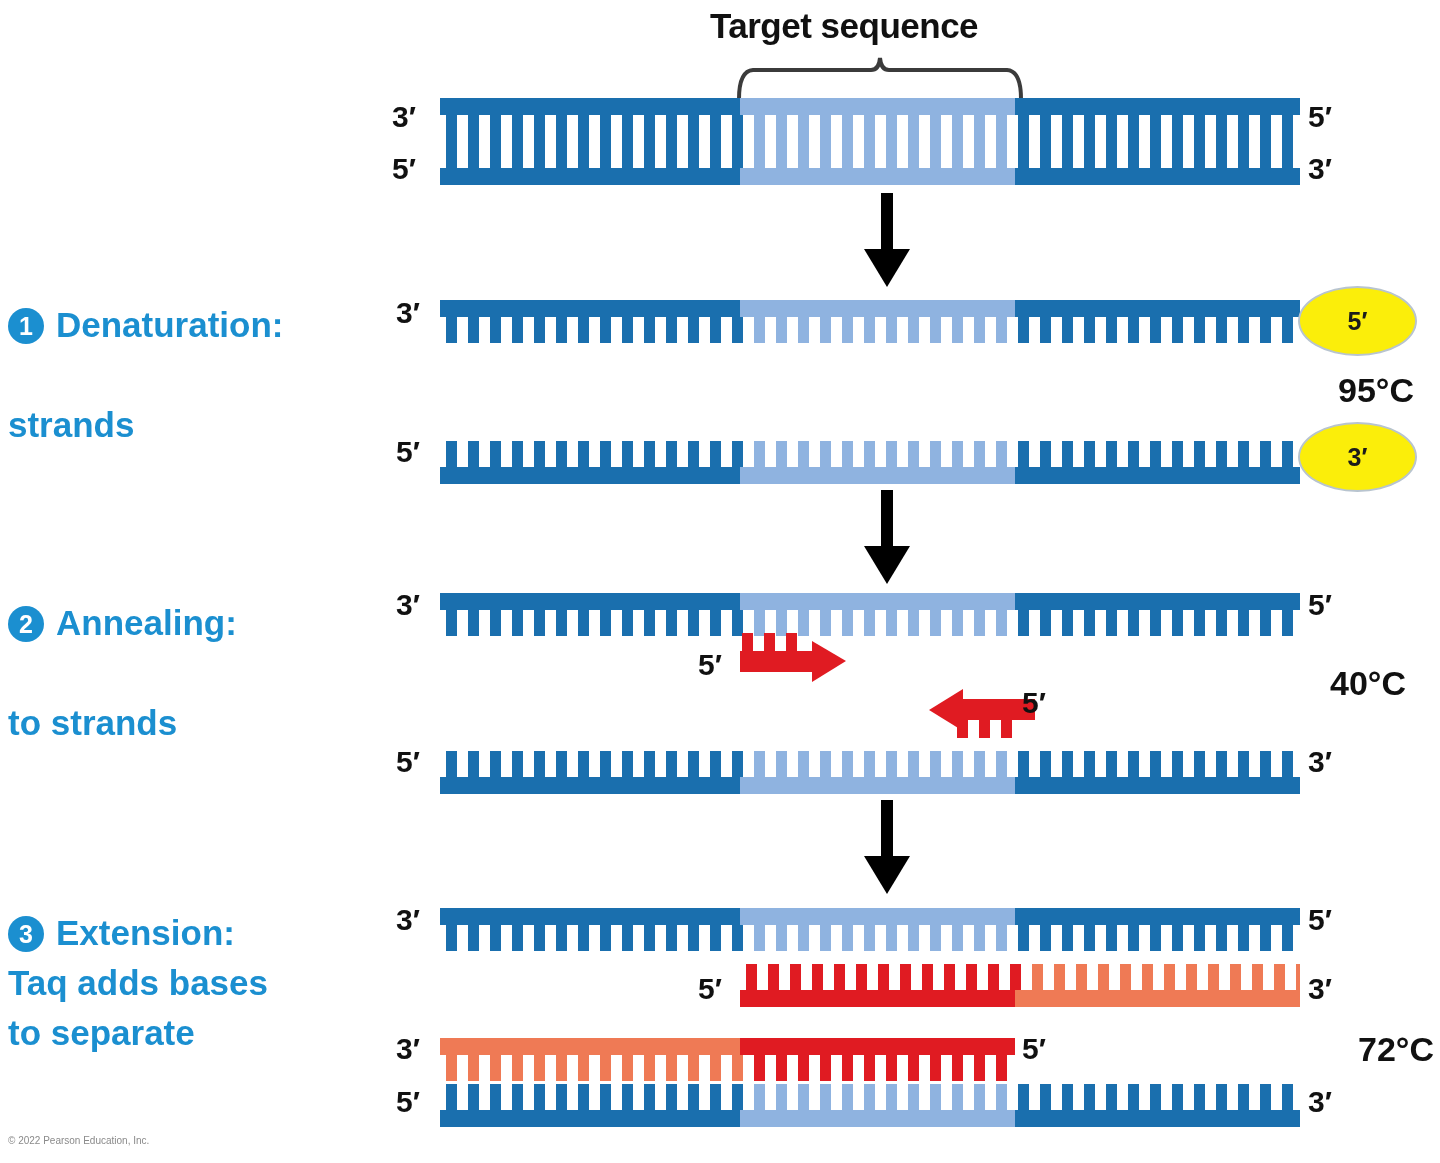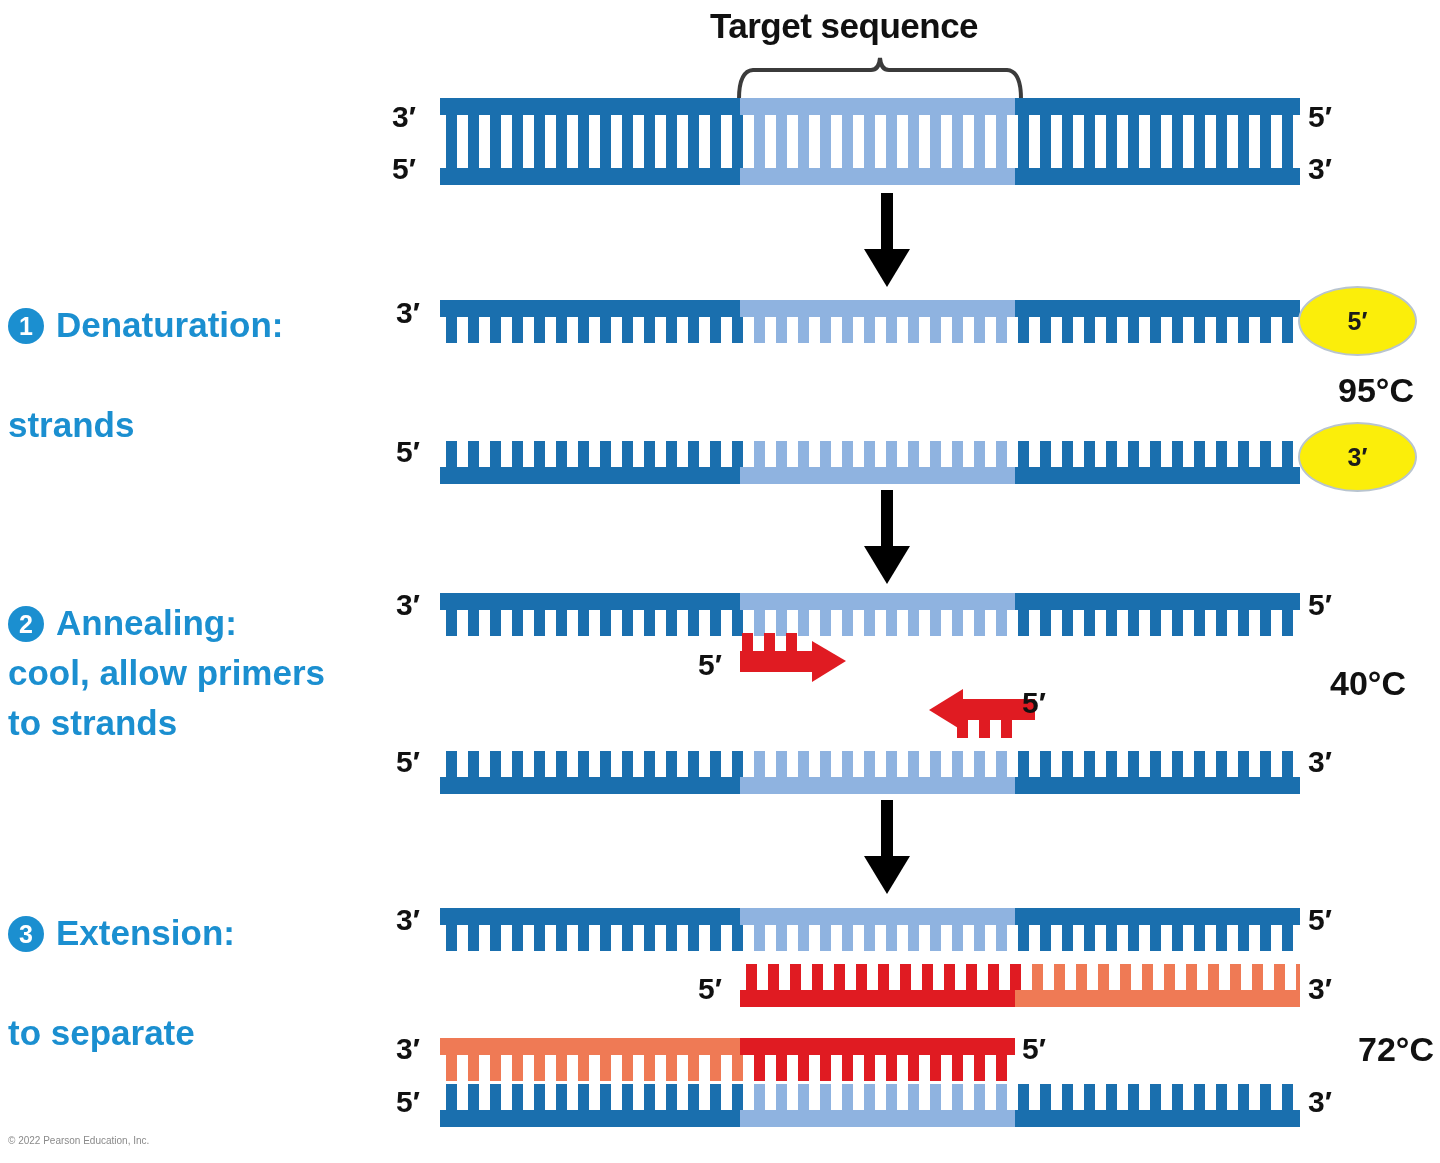--- a/index.html
+++ b/index.html
@@ -236,21 +236,21 @@
 
   <div class="temp" style="left:1330px;top:371px;margin-left:8px;">95°C</div>
 
   <svg class="procarrow" style="left:860px;top:490px;" width="54" height="95">
     <rect x="21" y="0" width="12" height="62" fill="#000"></rect>
     <polygon points="4,56 50,56 27,94" fill="#000"></polygon>
   </svg>
 
   <div class="steplabel" style="left:8px;top:598px;">
     <span class="stepnum">2</span><span>Annealing:</span><br>
-    <span>cool, allow primers</span><br>
+    <br>
     <span>to strands</span>
   </div>
 
   <div class="prime" style="left:396px;top:588px;">3′</div>
   <div class="prime" style="left:1308px;top:588px;">5′</div>
   <div class="prime" style="left:396px;top:745px;">5′</div>
   <div class="prime" style="left:1308px;top:745px;">3′</div>
 
   <svg class="strand" style="left:440px;top:593px;" width="860" height="52">
     <rect x="0" y="0" width="300" height="17" fill="#1a6fae"></rect>
@@ -366,21 +366,21 @@
 
   <div class="temp" style="left:1330px;top:664px;">40°C</div>
 
   <svg class="procarrow" style="left:860px;top:800px;" width="54" height="95">
     <rect x="21" y="0" width="12" height="62" fill="#000"></rect>
     <polygon points="4,56 50,56 27,94" fill="#000"></polygon>
   </svg>
 
   <div class="steplabel" style="left:8px;top:908px;">
     <span class="stepnum">3</span><span>Extension:</span><br>
-    <br>
+    <span>Taq adds bases</span><br>
     <span>to separate</span>
   </div>
 
   <div class="prime" style="left:396px;top:903px;">3′</div>
   <div class="prime" style="left:1308px;top:903px;">5′</div>
 
   <svg class="strand" style="left:440px;top:908px;" width="860" height="52">
     <rect x="0" y="0" width="300" height="17" fill="#1a6fae"></rect>
     <rect x="300" y="0" width="275" height="17" fill="#8fb3e0"></rect>
     <rect x="575" y="0" width="285" height="17" fill="#1a6fae"></rect>

